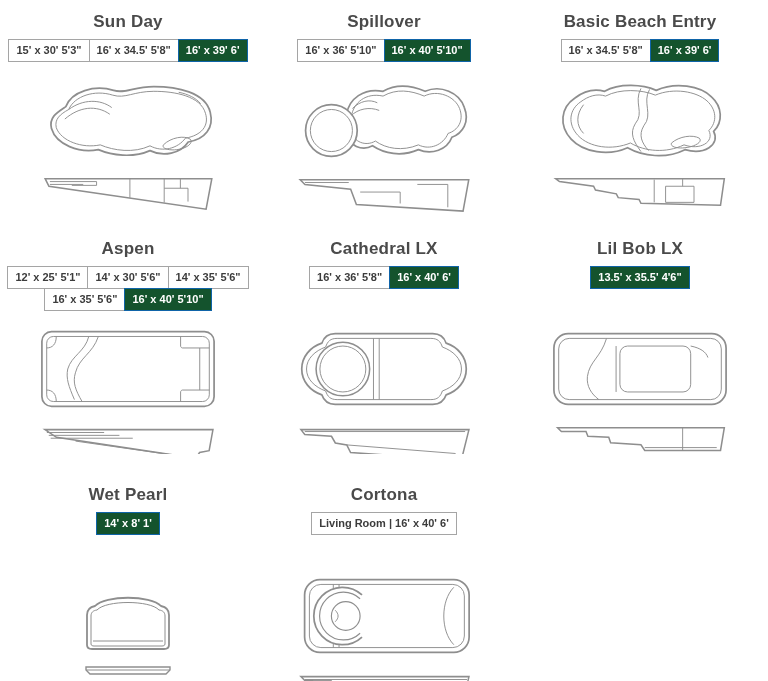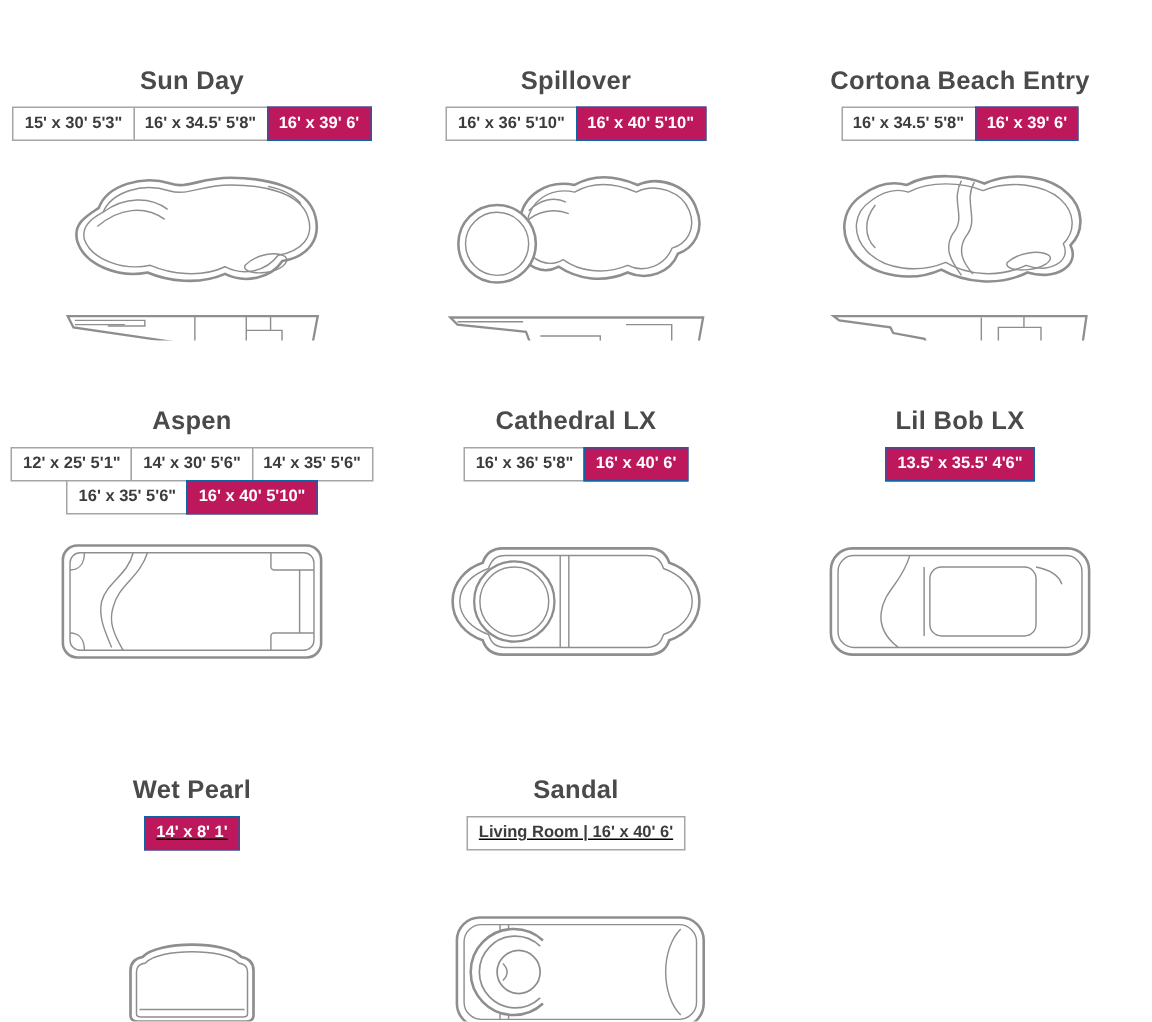--- a/index.html
+++ b/index.html
@@ -1,30 +1,30 @@
 <!DOCTYPE html>
 <html><head>
 <meta charset="utf-8">
 <style>
   html,body{margin:0;padding:0;background:#ffffff;}
   body{width:768px;height:681px;font-family:"Liberation Sans",sans-serif;-webkit-font-smoothing:antialiased;}
   .grid{display:grid;grid-template-columns:repeat(3,256px);grid-template-rows:repeat(3,227px);width:768px;height:681px;}
-  .cell{display:flex;flex-direction:column;align-items:center;overflow:hidden;margin-top:32px;}
+  .cell{display:flex;flex-direction:column;align-items:center;overflow:hidden;}
   .cell-title{margin:12px 0 0 0;font-size:17px;font-weight:bold;color:#4a4a4a;letter-spacing:.2px;}
   .row3 .cell-title{margin-top:31px;}
   .btn-area{margin-top:7px;display:flex;flex-direction:column;align-items:center;}
   .r1 .btn-area{min-height:24px;}
   .r2 .btn-area{min-height:46px;}
-  .r3 .btn-area{min-height:47px;text-decoration:underline;}
+  .r3 .btn-area{min-height:47px;}
   .btn-row{display:flex;justify-content:center;}
   .size-btn{font-family:"Liberation Sans",sans-serif;font-size:11px;font-weight:bold;color:#3c3c3c;
     background:#ffffff;border:1px solid #a5a5a5;padding:4px 7px 4px 7px;line-height:13px;white-space:nowrap;cursor:pointer;}
   .btn-row .size-btn + .size-btn{margin-left:-1px;}
   .btn-row + .btn-row{margin-top:-1px;}
-  .size-btn.selected{background:#be185d;border-color:#0f64a8;color:#ffffff;position:relative;z-index:1;}
+  .size-btn.selected{background:#14532d;border-color:#0f64a8;color:#ffffff;position:relative;z-index:1;}
   .pool-area{flex:1;display:flex;flex-direction:column;align-items:center;justify-content:flex-start;}
   .top-view{margin-top:13px;}
   .side-view{margin-top:9px;}
   svg{display:block;}
 </style>
 </head>
 <body>
 
 <div class="grid">
 
@@ -78,21 +78,21 @@
       <svg class="side-view" width="186" height="40" viewBox="0 0 190 42" fill="none" stroke="#8e8e8e">
         <path stroke-width="1.6" d="M7,7 L184,7 L178,40 L66,33 L60,17 L12,12 Z"></path>
         <path stroke-width="1" d="M12,10 H58"></path>
         <path stroke-width="1" d="M70,20 H112 V32"></path>
         <path stroke-width="1" d="M130,12 H162 V36"></path>
       </svg>
     </div>
   </div>
 
   <div class="cell r1">
-    <div class="cell-title">Cortona Beach Entry</div>
+    <div class="cell-title">Basic Beach Entry</div>
     <div class="btn-area">
       <div class="btn-row">
         <button class="size-btn">16' x 34.5' 5'8"</button>
         <button class="size-btn selected">16' x 39' 6'</button>
       </div>
     </div>
     <div class="pool-area">
       <svg class="top-view" width="186" height="88" viewBox="0 0 190 92" fill="none" stroke="#8e8e8e">
         <path stroke-width="1.8" d="M58,16 C74,7 98,9 112,15 C132,6 158,10 170,22 C181,32 182,48 172,58 C179,72 162,83 142,77 C122,87 98,84 82,75 C62,84 36,80 23,66 C10,52 12,33 27,23 C36,16 47,13 58,16 Z"></path>
         <path stroke-width="1" d="M59,21 C74,13 97,14 111,20 C130,12 154,16 165,26 C175,35 176,48 167,57 C173,69 158,78 141,72 C122,81 100,79 85,70 C66,78 42,75 30,62 C19,50 21,35 33,27 C41,21 50,18 59,21 Z"></path>
@@ -209,21 +209,21 @@
       </svg>
       <svg class="side-view" style="margin-top:14px" width="110" height="12" viewBox="0 0 110 12" fill="none" stroke="#8e8e8e">
         <path stroke-width="1.4" d="M13,2 H97 V5 L93,9 H17 L13,5 Z"></path>
         <path stroke-width="1" d="M13,5 H97"></path>
       </svg>
     </div>
   </div>
 
 
   <div class="cell r3 row3">
-    <div class="cell-title">Sandal</div>
+    <div class="cell-title">Cortona</div>
     <div class="btn-area">
       <div class="btn-row">
         <button class="size-btn">Living Room | 16' x 40' 6'</button>
       </div>
     </div>
     <div class="pool-area">
       <svg class="top-view" width="186" height="88" viewBox="0 0 190 92" fill="none" stroke="#8e8e8e">
         <rect x="12" y="8" width="172" height="76" rx="16" stroke-width="1.8"></rect>
         <rect x="17" y="13" width="162" height="66" rx="12" stroke-width="1"></rect>
         <path stroke-width="1" d="M168,16 C154,30 154,62 168,76"></path>

